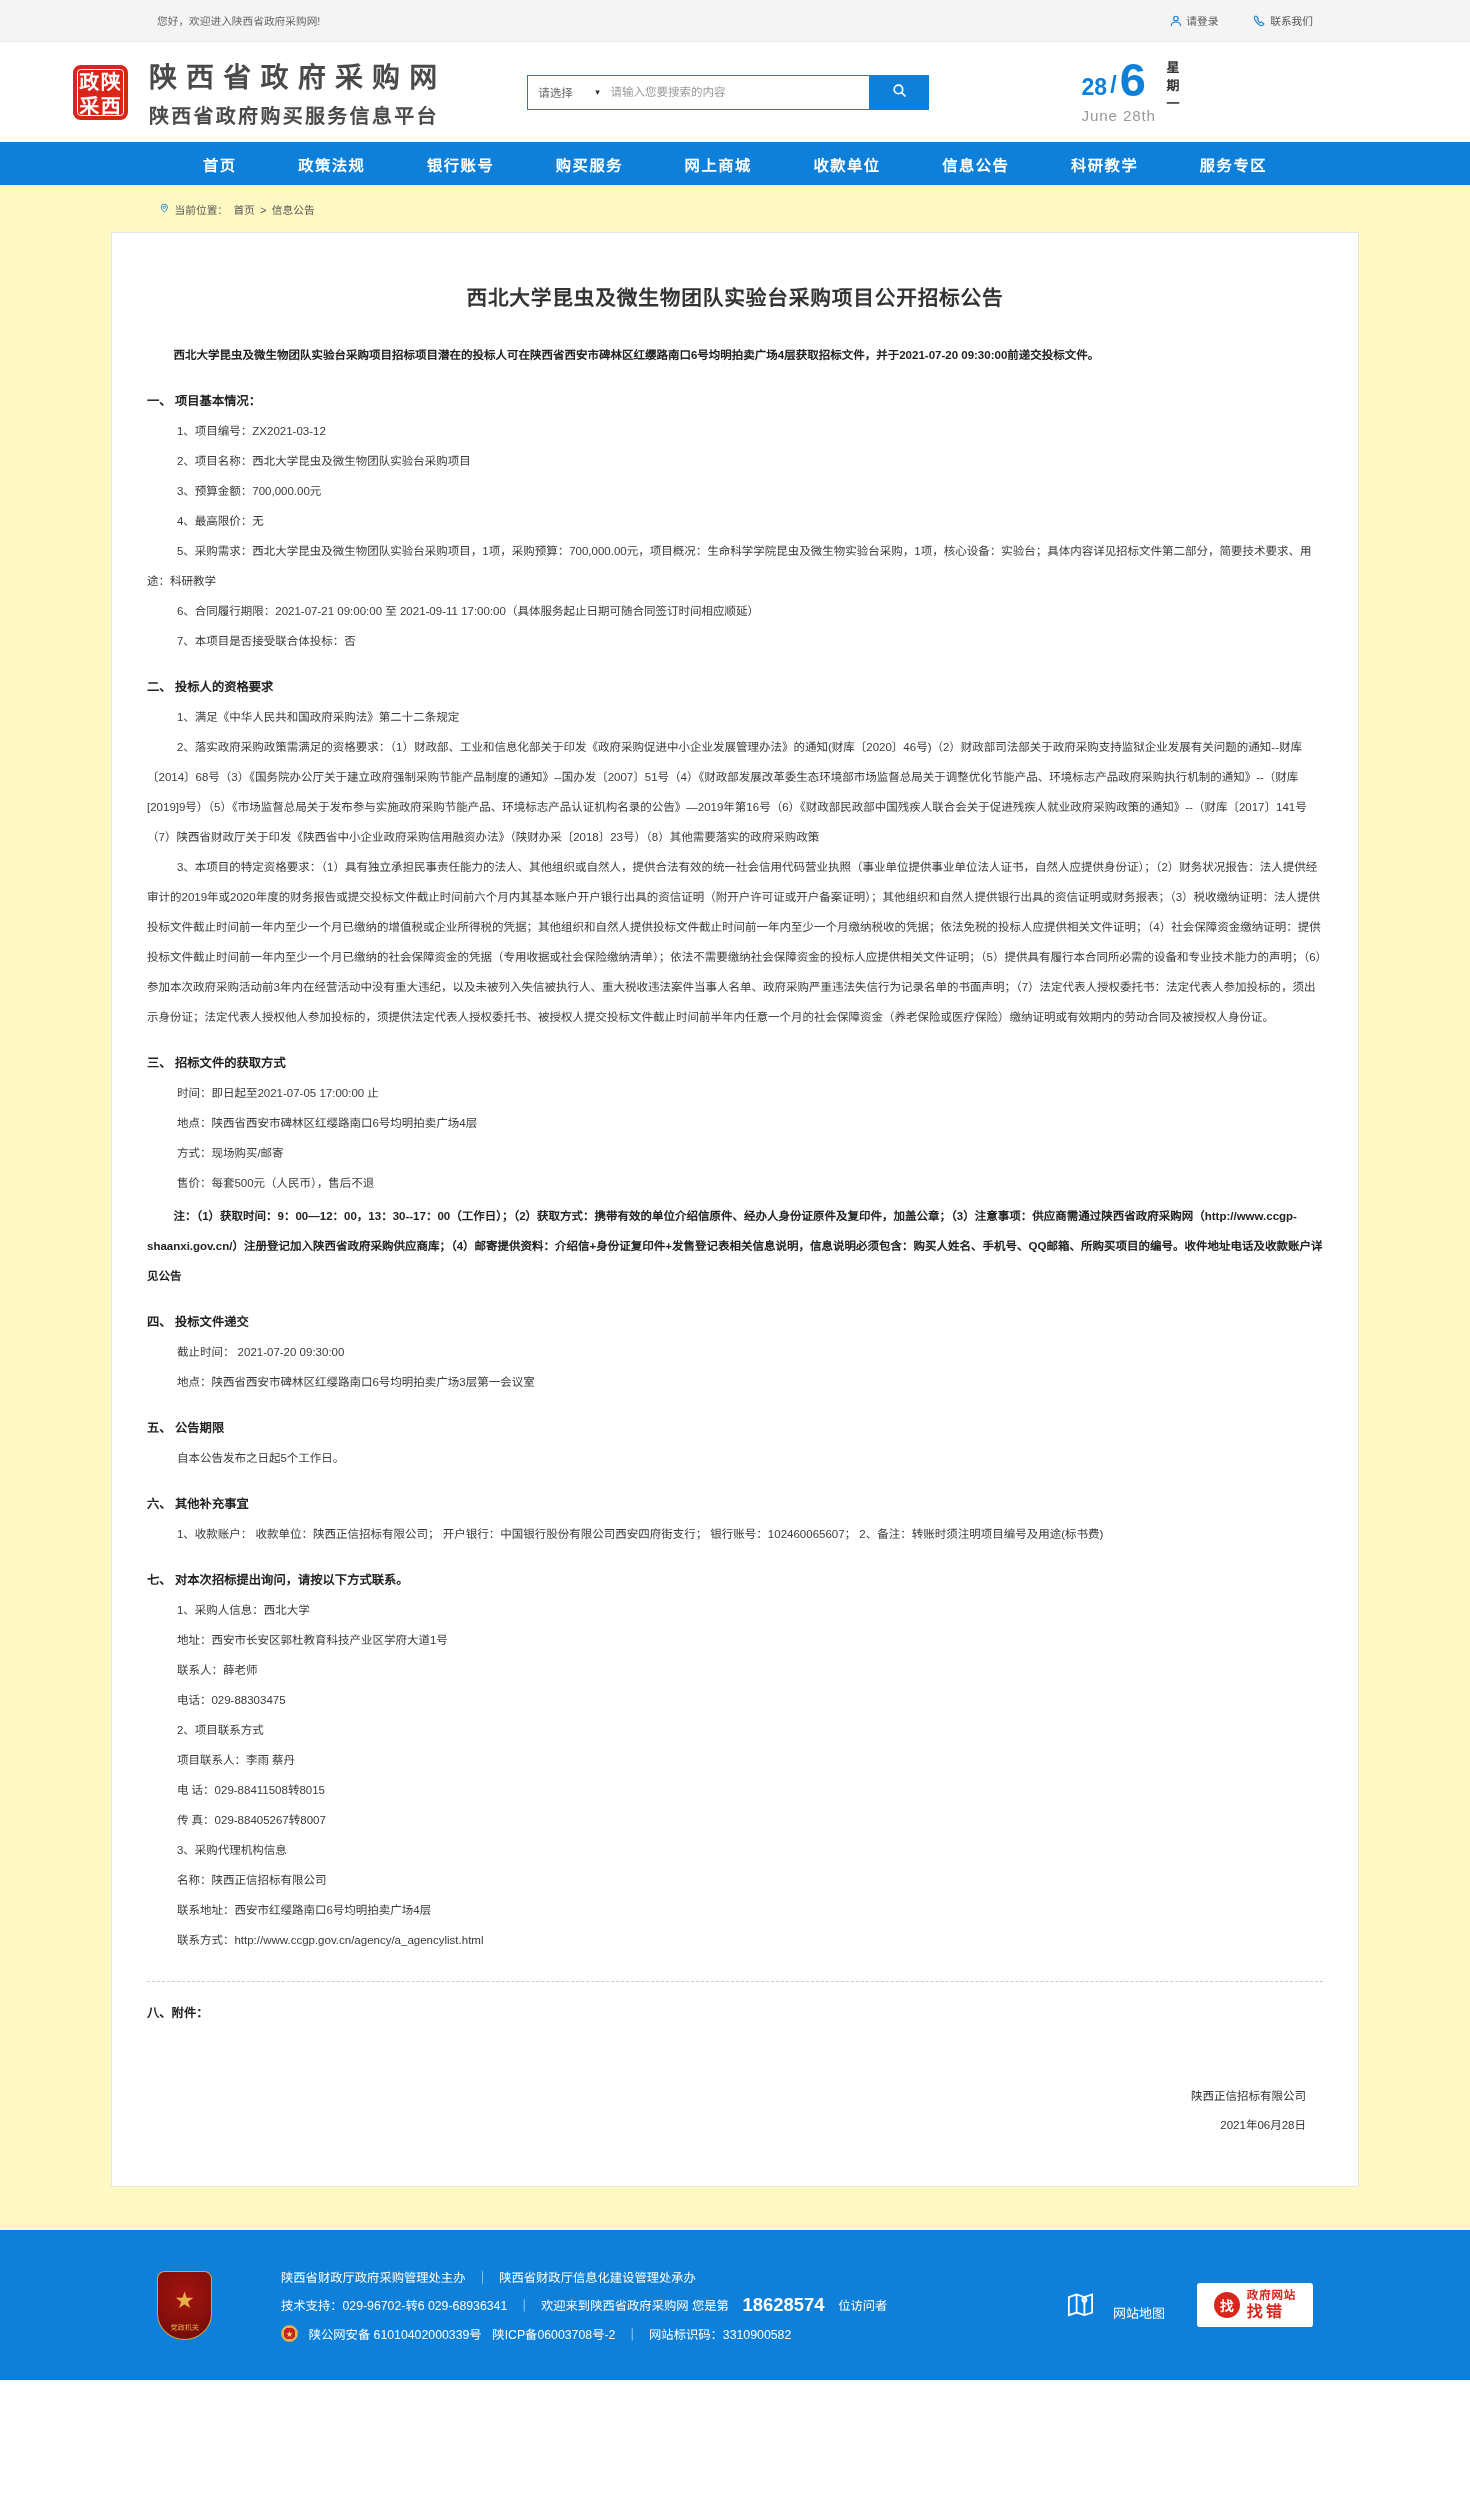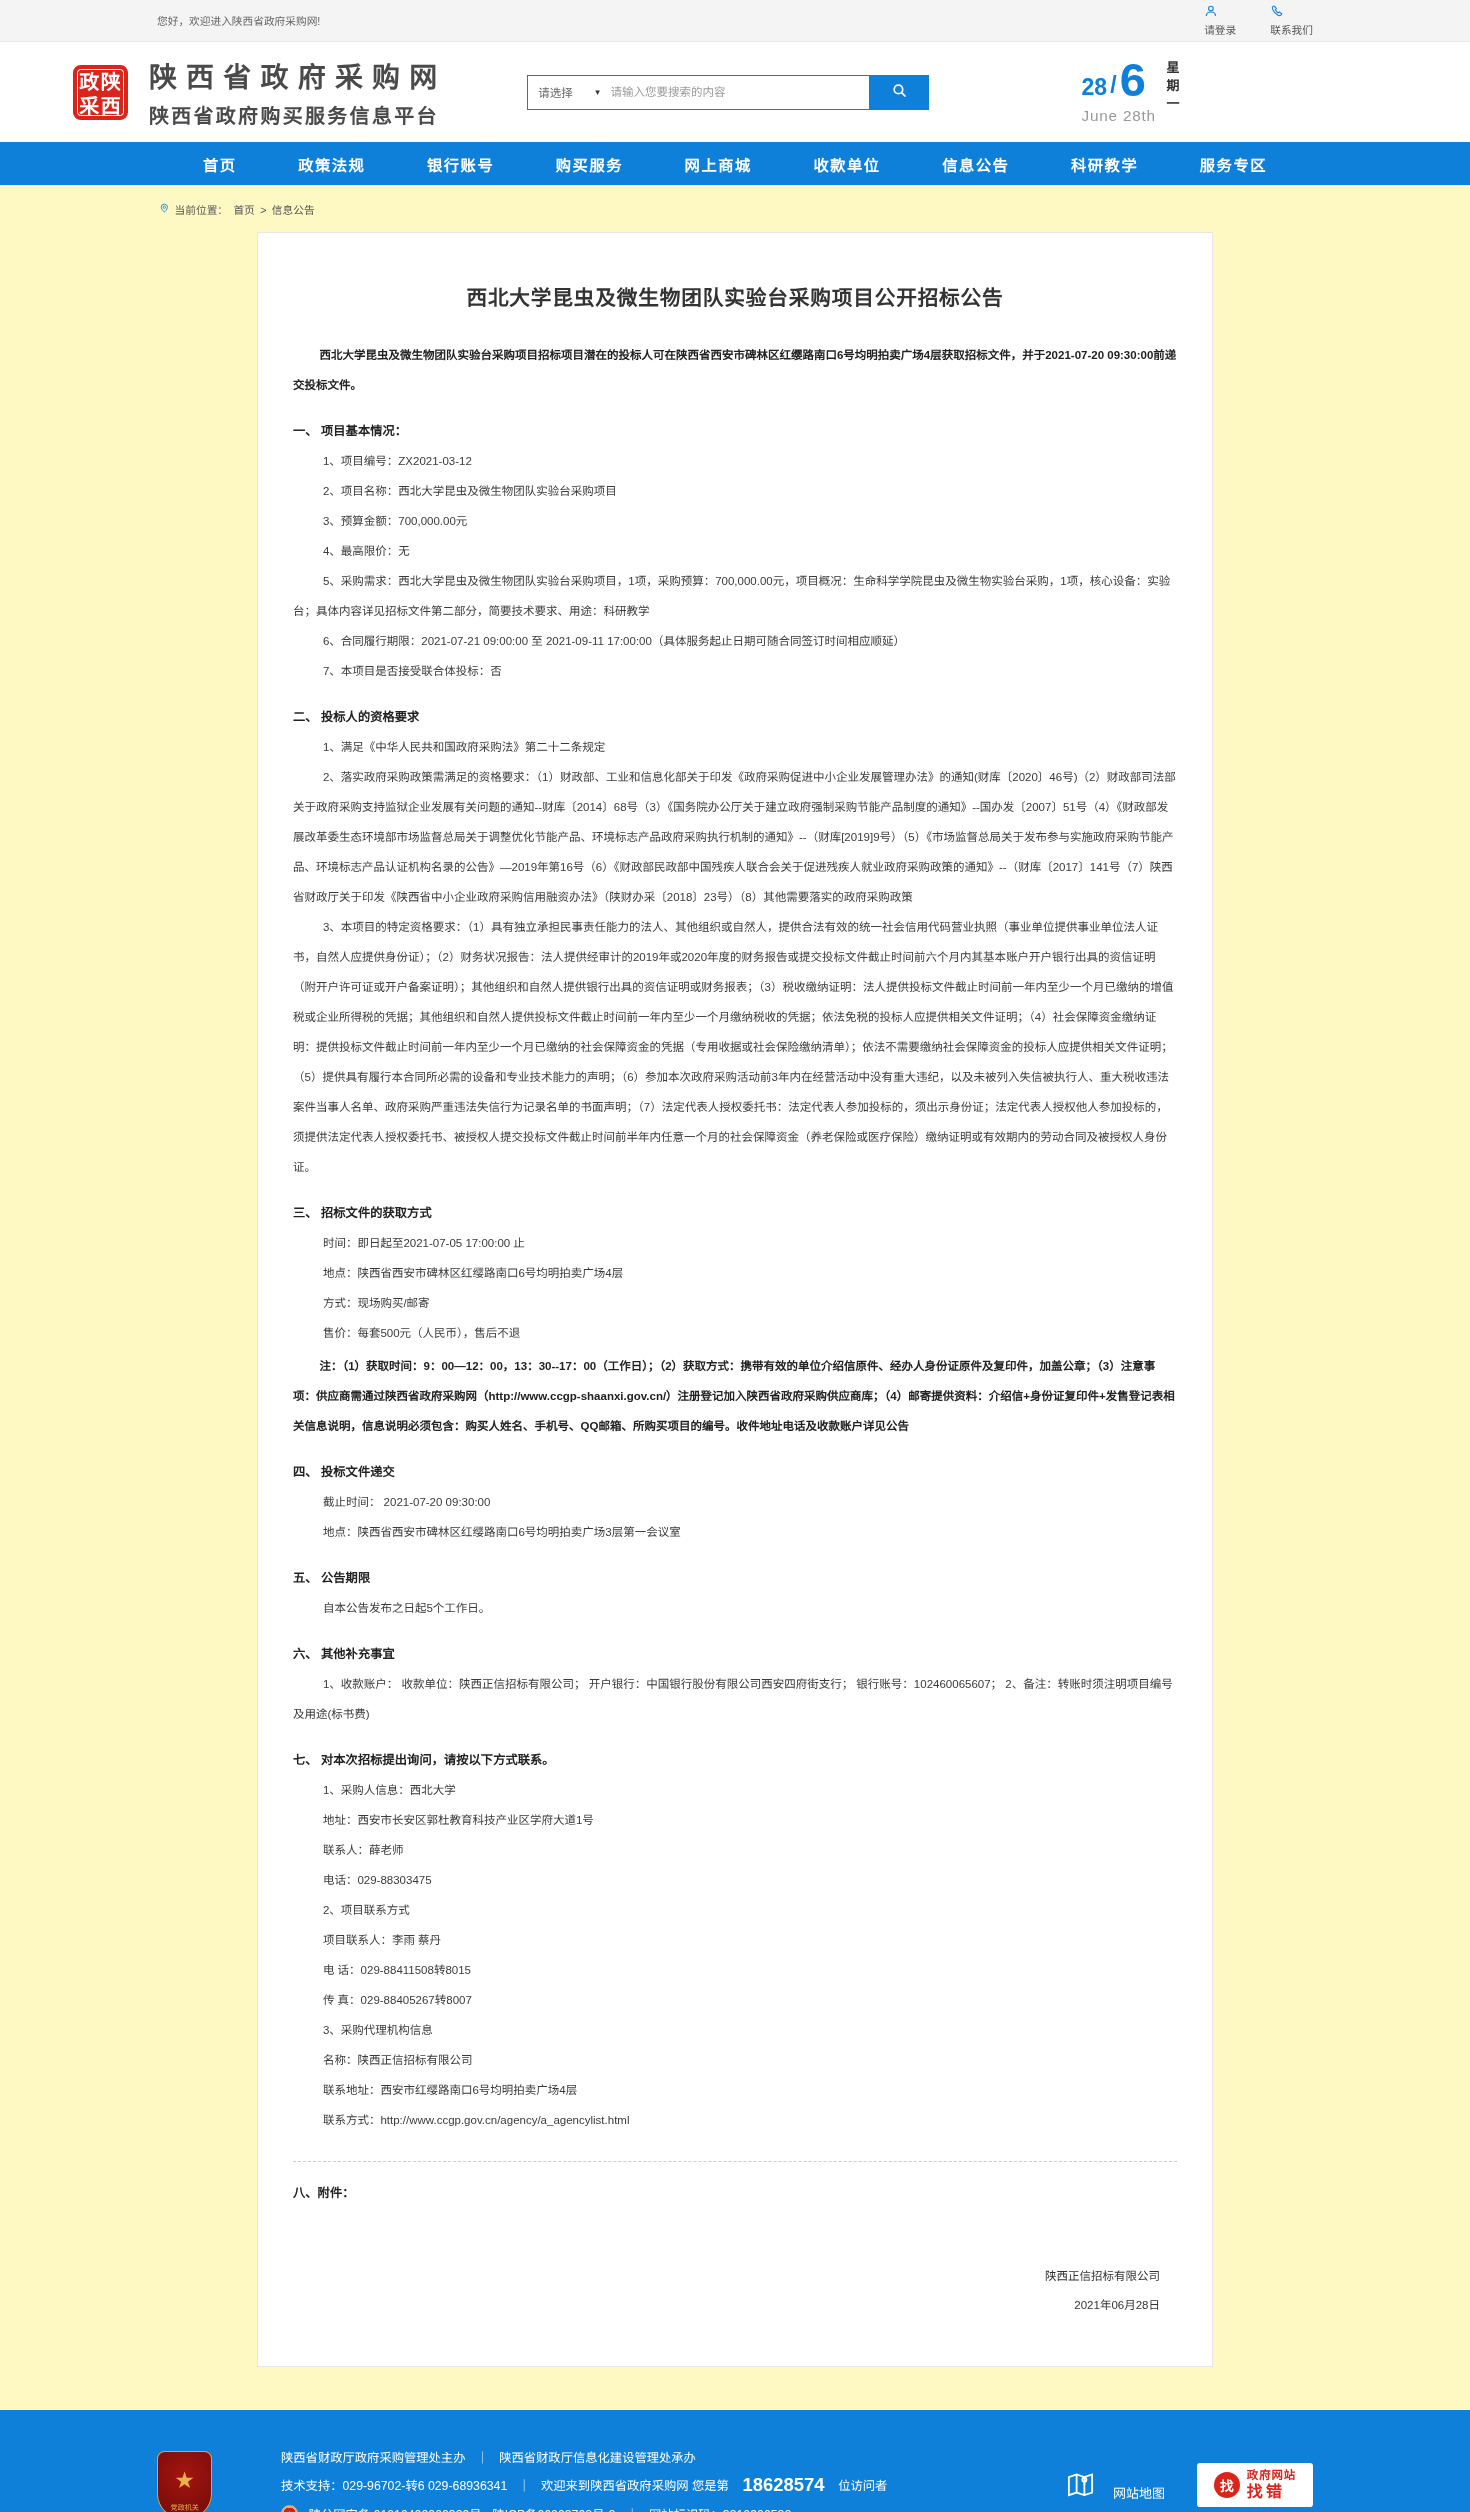--- a/index.html
+++ b/index.html
@@ -3,21 +3,21 @@
 <meta charset="utf-8">
 <style>
   * { margin:0; padding:0; box-sizing:border-box; }
   html,body { width:1470px; background:#fff; font-family:"Liberation Sans","DejaVu Sans",sans-serif; color:#333; }
   a { text-decoration:none; color:inherit; cursor:pointer; }
 
   
   .topbar { height:42px; background:#f4f4f4; border-bottom:0.8px solid #e9e9e9; }
   .topbar-inner { width:1156px; margin:0 auto; height:100%; display:flex; align-items:center; font-size:10.7px; color:#666; }
   .topbar-right { margin-left:auto; display:flex; align-items:center; gap:34px; }
-  .top-link { display:flex; gap:4px; color:#555;flex-direction:column; }
+  .top-link { display:flex; align-items:center; gap:4px; color:#555; }
   .top-link svg { display:block; }
 
   
   .header { height:100px; background:#fff; }
   .header-inner { width:1325px; margin:0 auto; height:100%; display:flex; align-items:center; }
   .logo { width:55px; height:55px; background:#d9251c; border-radius:7.7px; display:grid; grid-template-columns:1fr 1fr; padding:3.8px; border:2.3px solid #d9251c; outline:1.5px solid #fff; outline-offset:-5.4px; }
   .logo span { color:#fff; font-weight:bold; font-size:20px; line-height:24px; text-align:center; font-family:"Liberation Serif","DejaVu Serif",serif; }
   .titles { margin-left:21.4px; }
   .site-title { font-size:28px; font-weight:bold; color:#4a4a4a; letter-spacing:9.2px; }
   .site-subtitle { font-size:20px; font-weight:bold; color:#4a4a4a; letter-spacing:2.3px; margin-top:4.6px; }
@@ -37,21 +37,21 @@
   .date-week { width:15.3px; font-size:13px; font-weight:bold; color:#333; line-height:18.4px; word-break:break-all; }
 
   
   .nav { height:43px; background:#0f80d9; }
   .nav-inner { width:1156px; margin:0 auto; height:100%; display:flex; align-items:center; justify-content:space-between; padding:0 46px; }
   .nav-item { color:#fff; font-size:15.3px; font-weight:bold; letter-spacing:1.5px; }
 
   
   .main { background:#fef9c3; padding-bottom:43px; }
   .breadcrumb { width:1156px; margin:0 auto; padding:17px 1.5px 3.1px; display:flex; align-items:center; gap:5.4px; font-size:10.7px; color:#555; }
-  .card { width:956px; margin:12.3px auto 0; background:#fff; border:0.8px solid #e6e6e6; padding:34px 35px 46px; }
+  .card { width:1248px; margin:12.3px auto 0; background:#fff; border:0.8px solid #e6e6e6; padding:34px 35px 46px; }
   .article-title { text-align:center; font-size:20.7px; font-weight:bold; color:#333; letter-spacing:0.8px; margin-top:13.8px; }
   .article-meta { text-align:center; margin-top:31px; font-size:11.5px; color:#666; }
   .article-meta .gap { display:inline-block; width:21.4px; }
   .meta-time { color:#ff3c00; }
   .print-btn { color:#222; font-weight:bold; margin-left:21.4px; }
   .article-body { margin-top:29px; font-size:11.5px; line-height:30px; color:#3a3a3a; }
   .para.intro { font-weight:bold; text-indent:2.3em; color:#222; }
   .para.h { font-weight:bold; color:#222; font-size:12.3px; margin-top:16px; }
   .para.li { padding-left:2.6em; }
   .para.wrap { text-indent:2.6em; }

